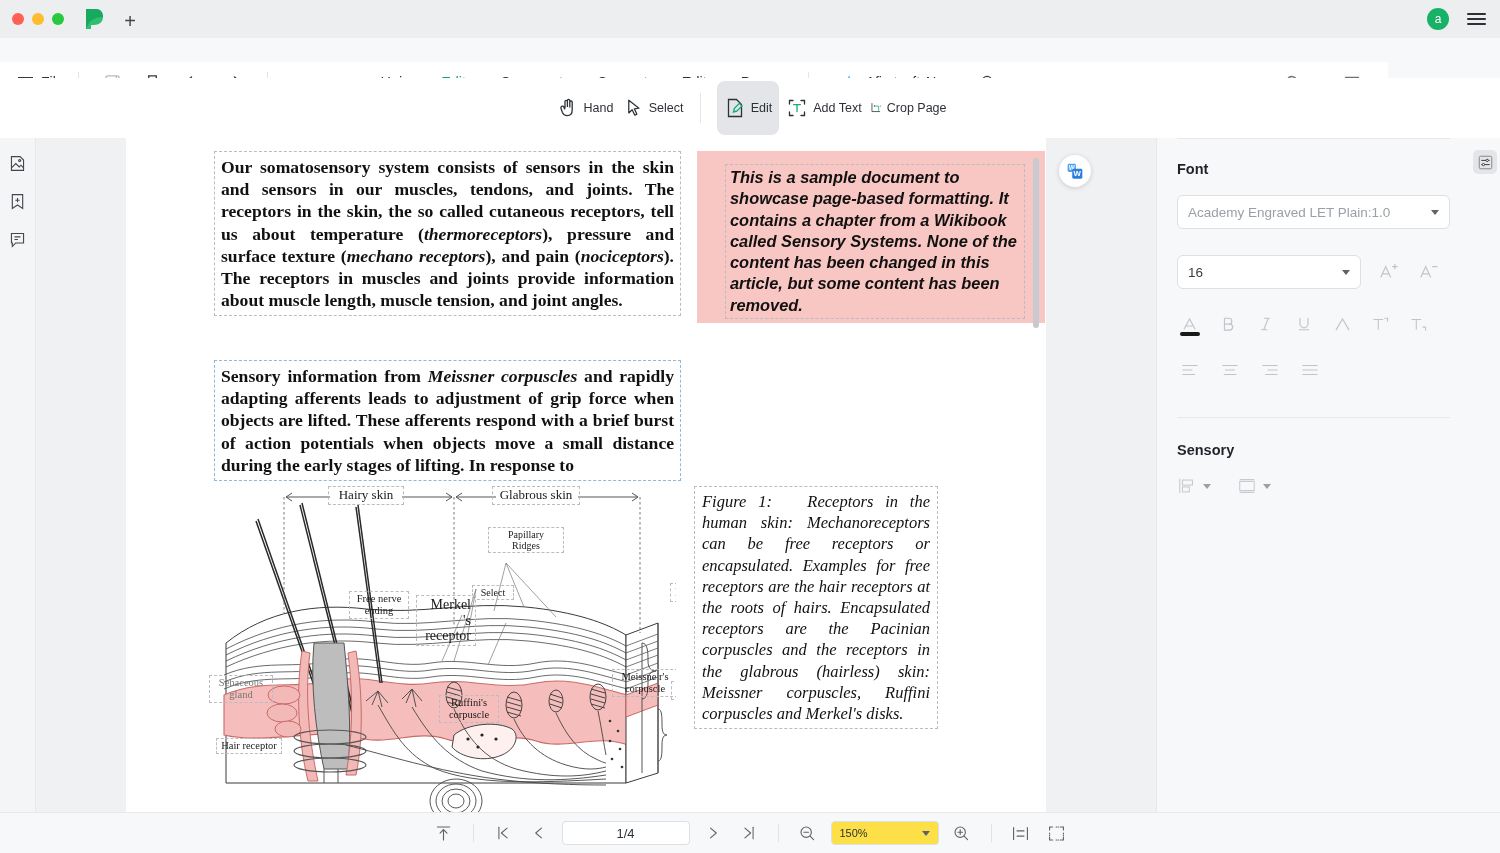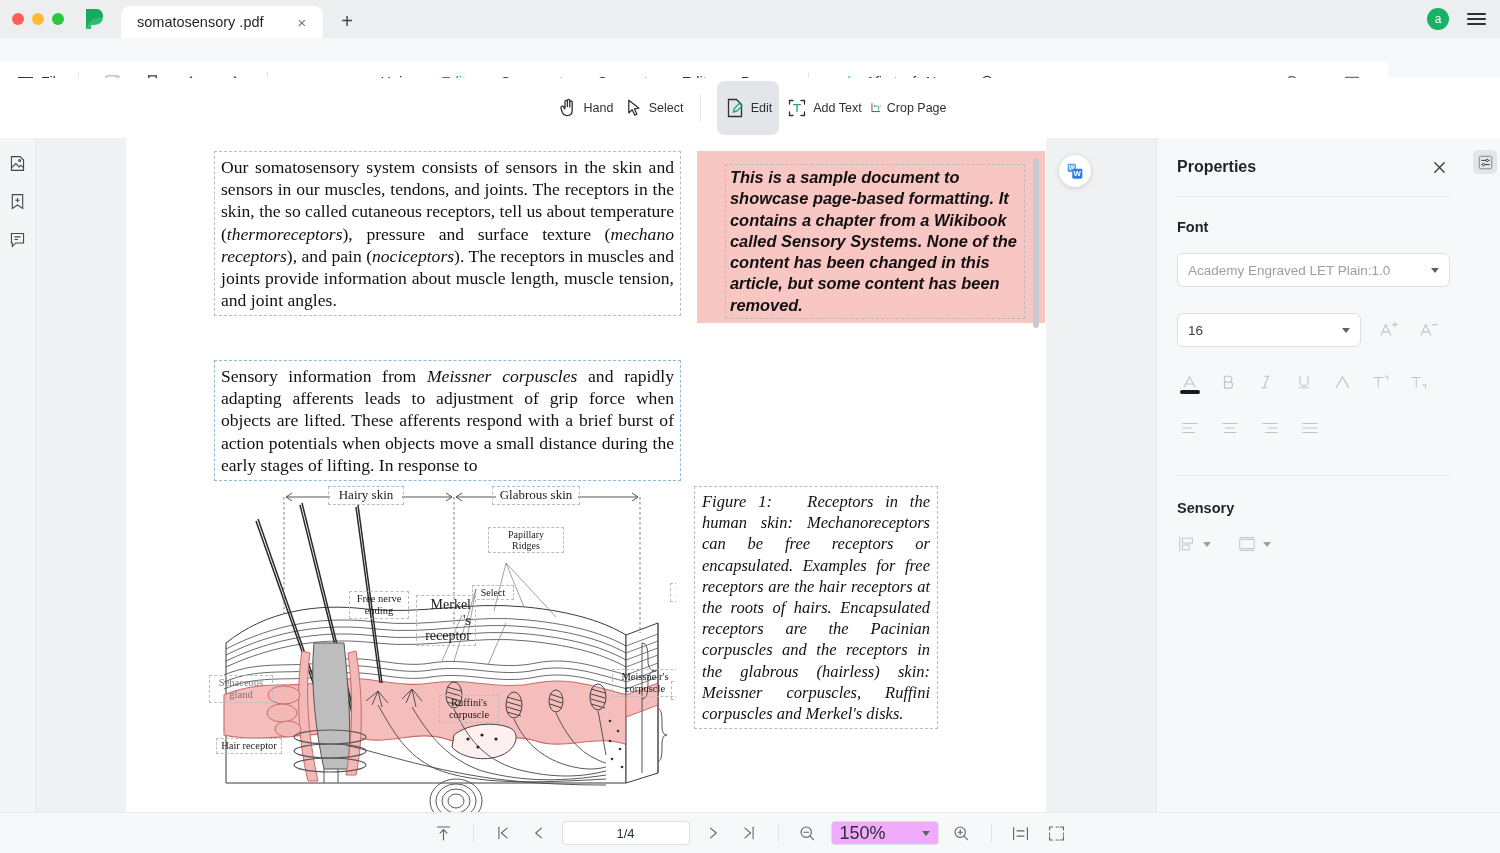--- a/index.html
+++ b/index.html
@@ -121,21 +121,21 @@
   }
 
   
   .tblock { position: absolute; }
   .dashed-blue { border: 1px dashed #8fb9d6; }
   .dashed-gray { border: 1px dashed #b9bcc0; }
 
   .body-text {
     font-family: "Liberation Serif", serif;
     font-size: 17.6px; line-height: 22.2px; color: #111;
-    text-align: justify; text-justify: inter-word;
+    text-align: justify; text-justify: inter-word; font-weight: bold;
   }
   .heading-text {
     font-family: "Liberation Sans", sans-serif;
     font-size: 19.5px; color: #111;
   }
   .pinkbox {
     background: #f9c7c3;
   }
   .pink-text {
     font-family: "Liberation Sans", sans-serif;
@@ -216,46 +216,42 @@
   }
   .sb-icon { width: 26px; height: 26px; display: flex; align-items: center; justify-content: center; color: #5f6368; }
   .sb-sep { width: 1px; height: 18px; background: #dfe2e6; margin: 0 6px; }
   .pagefield {
     width: 128px; height: 24px; border: 1px solid #dcdfe3; border-radius: 4px;
     background: #fff; display: flex; align-items: center; justify-content: center;
     font-size: 13px; color: #2d3136;
   }
   .zoomfield {
     width: 108px; height: 24px; border: 1px solid #dcdfe3; border-radius: 4px;
-    background: #f0abfc; display: flex; align-items: center; padding: 0 8px;
-    font-size: 18px; color: #2d3136;
+    background: #fde047; display: flex; align-items: center; padding: 0 8px;
+    font-size: 11px; color: #2d3136;
   }
   .zoomfield .zv { flex: 1; }
   svg { display: block; }
 </style>
 </head>
 <body>
 
 <div id="app">
 
   <div class="titlebar">
     <div class="traffic">
       <span class="dot red"></span>
       <span class="dot yellow"></span>
       <span class="dot green"></span>
     </div>
     <div class="applogo">
       <svg width="26" height="26" viewBox="0 0 26 26">
         <path d="M6 3 H16 C21 3 23 7 23 11 C23 16 19 19 14 19 H11 V23 H6 Z" fill="#2fbf71"></path>
         <path d="M6 3 H16 C21 3 23 7 23 11 C18 11 12 13 9 17 L6 23 Z" fill="#17a95f"></path>
       </svg>
-    </div>
-    <div class="tab">
-      <span class="tab-title">somatosensory .pdf</span>
-      <span class="tab-close">×</span>
     </div>
     <div class="newtab">+</div>
     <div class="tb-right">
       <div class="avatar">a</div>
       <div class="hamburger">
           <i></i>
           <i></i>
           <i></i>
         </div>
     </div>
@@ -592,28 +588,20 @@
   <div class="floatw">
     <svg width="22" height="22" viewBox="0 0 24 24">
       <rect x="4" y="4" width="9" height="9" rx="1.6" fill="#4aa3f0"></rect>
       <text x="8.5" y="11.2" font-size="7" fill="#fff" text-anchor="middle" font-family="Liberation Sans, sans-serif" font-weight="bold">W</text>
       <rect x="9" y="9.5" width="11" height="11" rx="1.6" fill="#2b7fe0"></rect>
       <text x="14.5" y="17.8" font-size="8.5" fill="#fff" text-anchor="middle" font-family="Liberation Sans, sans-serif" font-weight="bold">W</text>
     </svg>
   </div>
 
   <div class="rightpanel">
-    <div class="panel-head">
-      <span class="panel-title">Properties</span>
-      <span class="panel-close">
-        <svg width="15" height="15" viewBox="0 0 16 16" stroke="#33383d" stroke-width="1.4" stroke-linecap="round">
-            <path d="M3 3l10 10M13 3L3 13"></path>
-          </svg>
-      </span>
-    </div>
     <div class="panel-div"></div>
 
     <div class="section-title">Font</div>
 
     <div class="selectbox">
       <span class="val">Academy Engraved LET Plain:1.0</span>
       <span class="caret"></span>
     </div>
 
     <div class="row sizerow">

